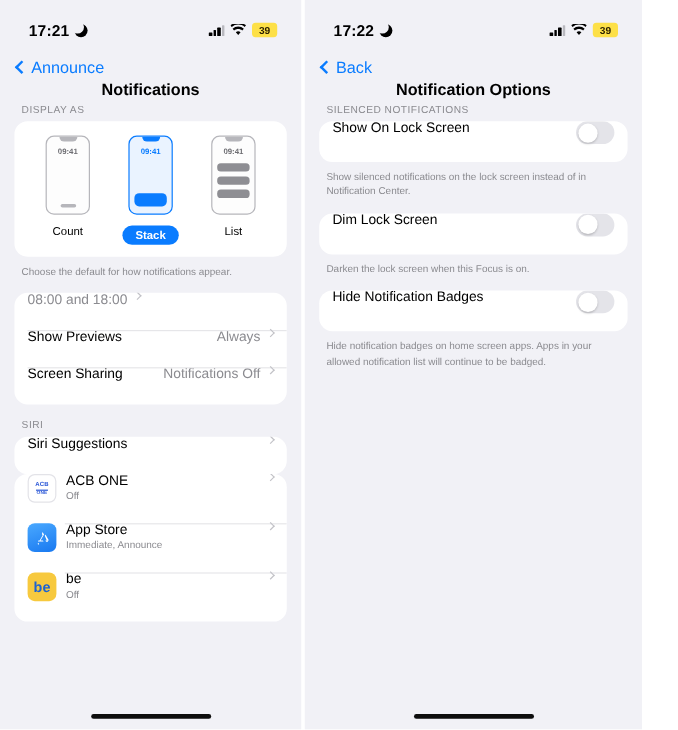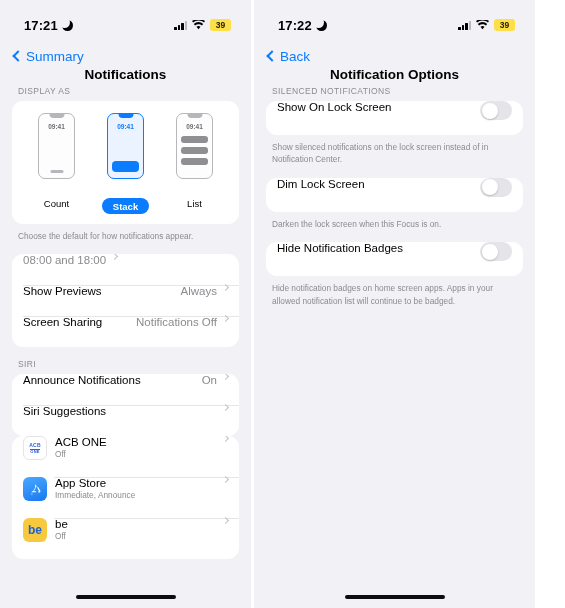--- a/index.html
+++ b/index.html
@@ -142,21 +142,21 @@
   .mini .count-bar {
     position:absolute; bottom:5px; left:50%; transform:translateX(-50%);
     width:13px; height:3px; border-radius:2px; background:#b6b6bb;
   }
   .mini .stack-card {
     position:absolute; bottom:6px; left:4px; right:4px; height:11px;
     border-radius:4px; background:#0a7cff;
   }
   .mini .list-rows { position:absolute; top:22px; left:4px; right:4px; display:flex; flex-direction:column; gap:4px;}
   .mini .list-rows i { display:block; height:7px; border-radius:3px; background:#8e8e93; }
-  .opt-label { font-size:9.5px; color:#000; margin-top:19px; }
+  .opt-label { font-size:9.5px; color:#000; margin-top:9px; }
   .opt-label.sel {
     background:#0a7cff; color:#fff; border-radius:10px;
     padding:2.5px 11px; font-weight:600;
   }
 
   
   .row.toggle-row { min-height:34px; }
   .toggle {
     width:32px; height:19px; border-radius:10px; background:#e4e4e9;
     position:relative; flex:none; cursor:pointer;
@@ -198,21 +198,21 @@
               <path d="M6.5.5c2 0 3.9.7 5.4 1.9l1.1-1.3A10.5 10.5 0 006.5-1 10.5 10.5 0 000 1.1l1.1 1.3A8.5 8.5 0 016.5.5z" fill="#000"></path>
             </svg>
         </span>
         <span class="battery">39</span>
       </div>
     </div>
 
     <div class="navbar">
       <div class="nav-back">
         <span class="chev-left"></span>
-        <span>Summary</span>
+        <span>Announce</span>
       </div>
       <div class="nav-title">Notifications</div>
     </div>
 
     <div class="content">
 
       <div class="sec-header">DISPLAY AS</div>
 
       <div class="displayas">
         <div class="opt">
@@ -263,25 +263,20 @@
           <span class="row-label">Screen Sharing</span>
           <span class="row-value">Notifications Off</span>
           <span class="chev-right"></span>
         </div>
       </div>
 
       <div class="sec-header">SIRI</div>
 
       <div class="card">
         <div class="row">
-          <span class="row-label">Announce Notifications</span>
-          <span class="row-value">On</span>
-          <span class="chev-right"></span>
-        </div>
-        <div class="row">
           <span class="row-label">Siri Suggestions</span>
           <span class="row-value"></span>
           <span class="chev-right"></span>
         </div>
       </div>
 
 
       <div class="card">
         <div class="row app with-icon">
           <span class="app-icon acb">

